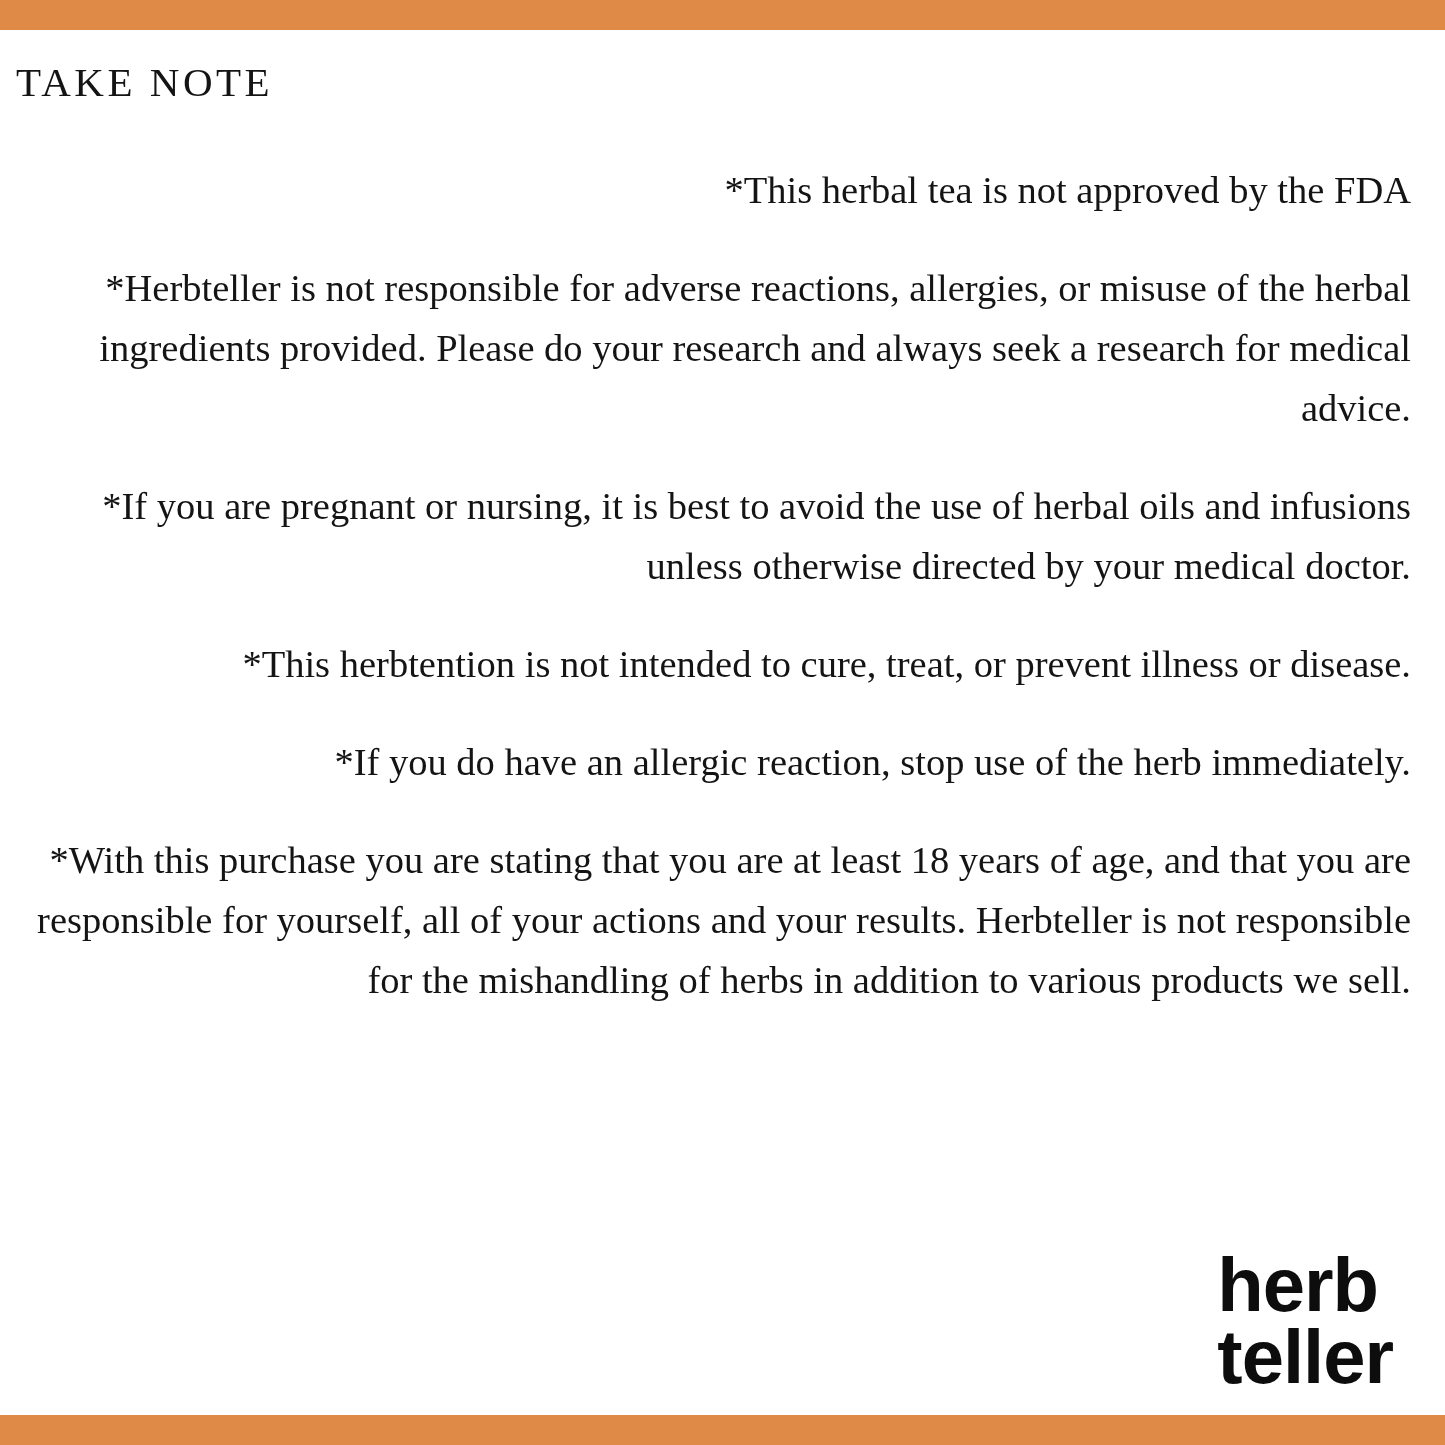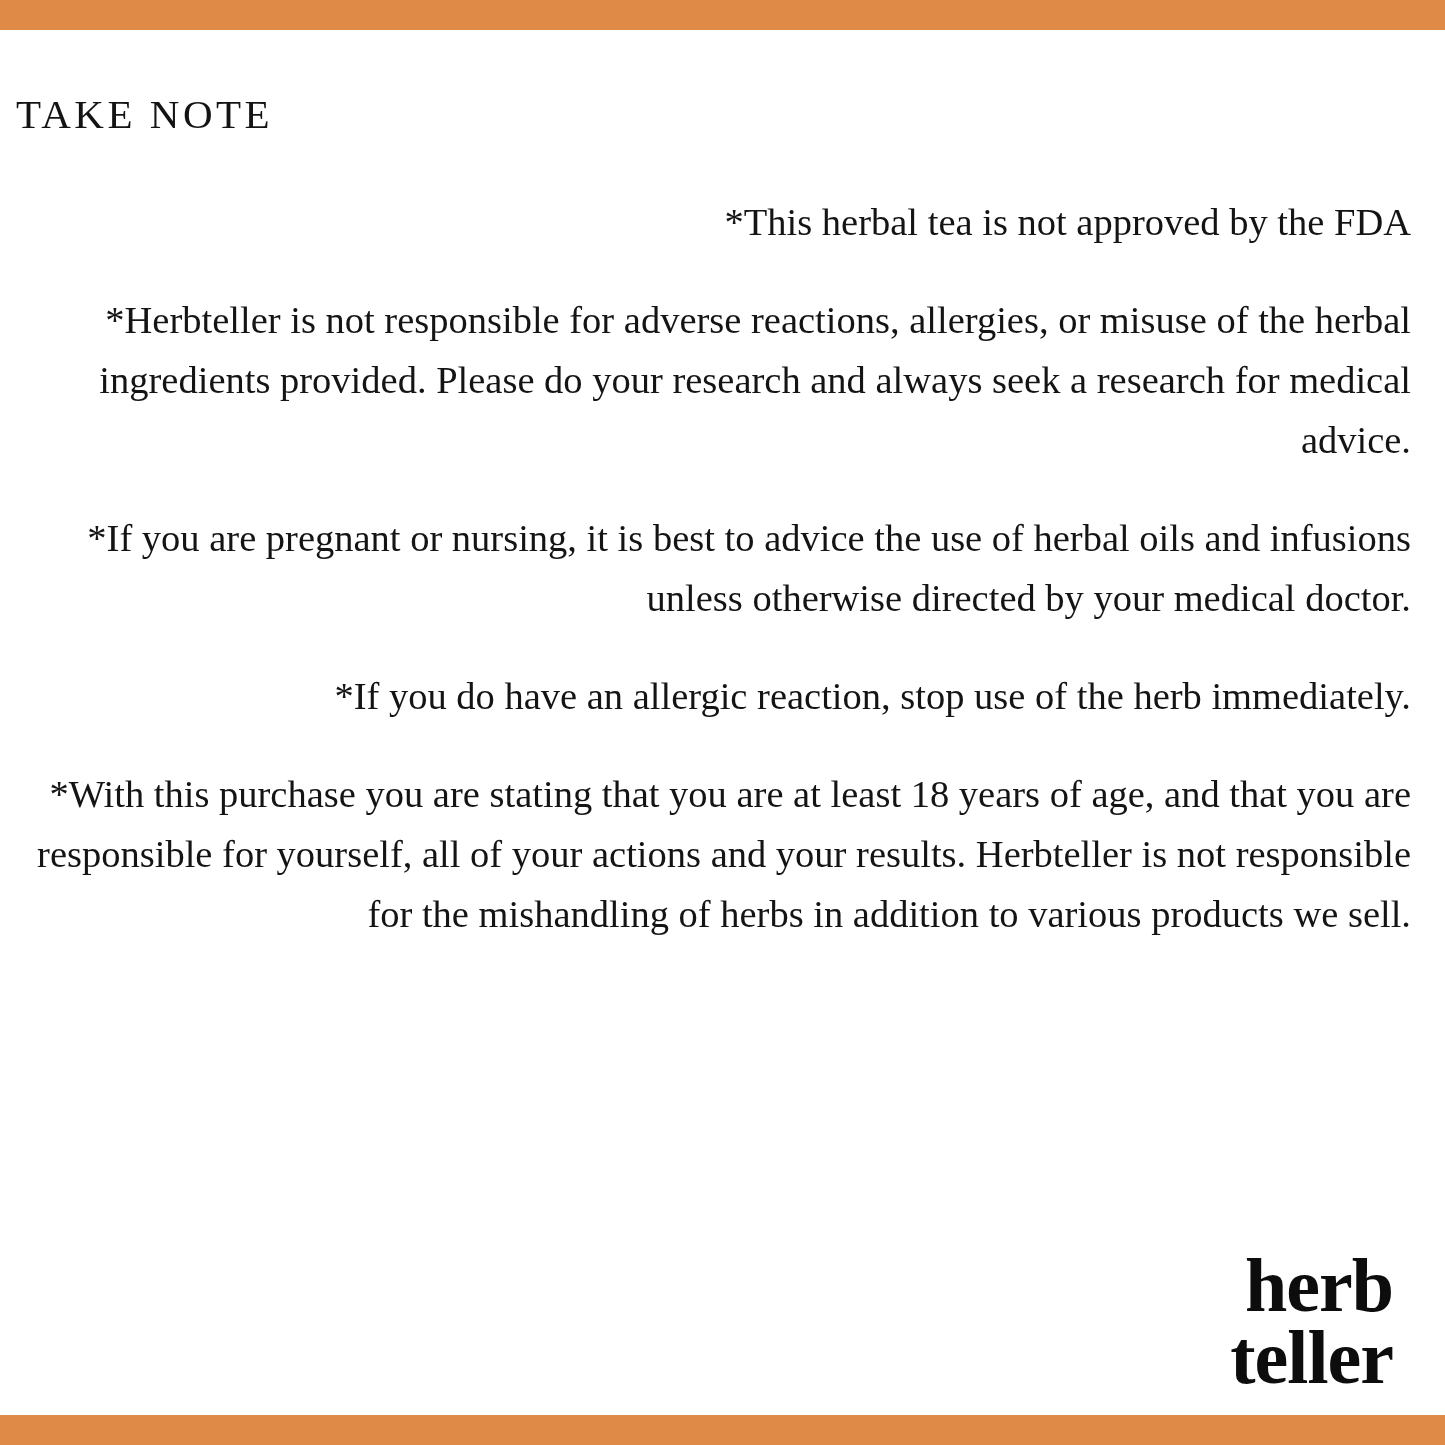--- a/index.html
+++ b/index.html
@@ -26,21 +26,21 @@
     width: 100%;
     flex: 0 0 auto;
     height: 30px;
     background: #e08a47;
   }
   .bar-top { height: 30px; }
   .bar-bottom { height: 30px; }
   .content {
     flex: 1 1 auto;
     position: relative;
-    padding: 60px 34px 0 16px;
+    padding: 28px 34px 0 16px;
     box-sizing: border-box;
   }
   .heading {
     font-family: "Liberation Serif", serif;
     font-size: 41px;
     letter-spacing: 3.5px;
     color: #141414;
     margin: 0 0 54px 0;
     font-weight: 400;
   }
@@ -51,22 +51,21 @@
     color: #141414;
     margin: 0 0 38px 0;
     max-width: 1400px;
     text-align: right;
   }
   .note:last-of-type { margin-bottom: 0; margin-left: 15px; }
   .logo {
     position: absolute;
     right: 52px;
     bottom: 22px;
-    text-align: right;
-    font-family: Liberation Serif, serif;
+    font-family: Liberation Sans, sans-serif;
     font-weight: 700;
     font-size: 76px;
     line-height: 0.95;
     color: #0d0d0d;
     letter-spacing: -1px;
   }
   .logo div { display: block; }
 </style>
 </head>
 <body>
@@ -74,21 +73,22 @@
 <div class="page">
 
   <div class="bar bar-top"></div>
 
   <div class="content">
 
     <h1 class="heading">TAKE NOTE</h1>
 
     <p class="note">*This herbal tea is not approved by the FDA</p>
     <p class="note">*Herbteller is not responsible for adverse reactions, allergies, or misuse of the herbal ingredients provided. Please do your research and always seek a research for medical advice.</p>
-    <p class="note">*If you are pregnant or nursing, it is best to advice the use of herbal oils and infusions unless otherwise directed by your medical doctor.</p>
+    <p class="note">*If you are pregnant or nursing, it is best to avoid the use of herbal oils and infusions unless otherwise directed by your medical doctor.</p>
+    <p class="note">*This herbtention is not intended to cure, treat, or prevent illness or disease.</p>
     <p class="note">*If you do have an allergic reaction, stop use of the herb immediately.</p>
     <p class="note">*With this purchase you are stating that you are at least 18 years of age, and that you are responsible for yourself, all of your actions and your results. Herbteller is not responsible for the mishandling of herbs in addition to various products we sell.</p>
 
     <div class="logo">
       <div>herb</div>
       <div>teller</div>
     </div>
 
   </div>
 

